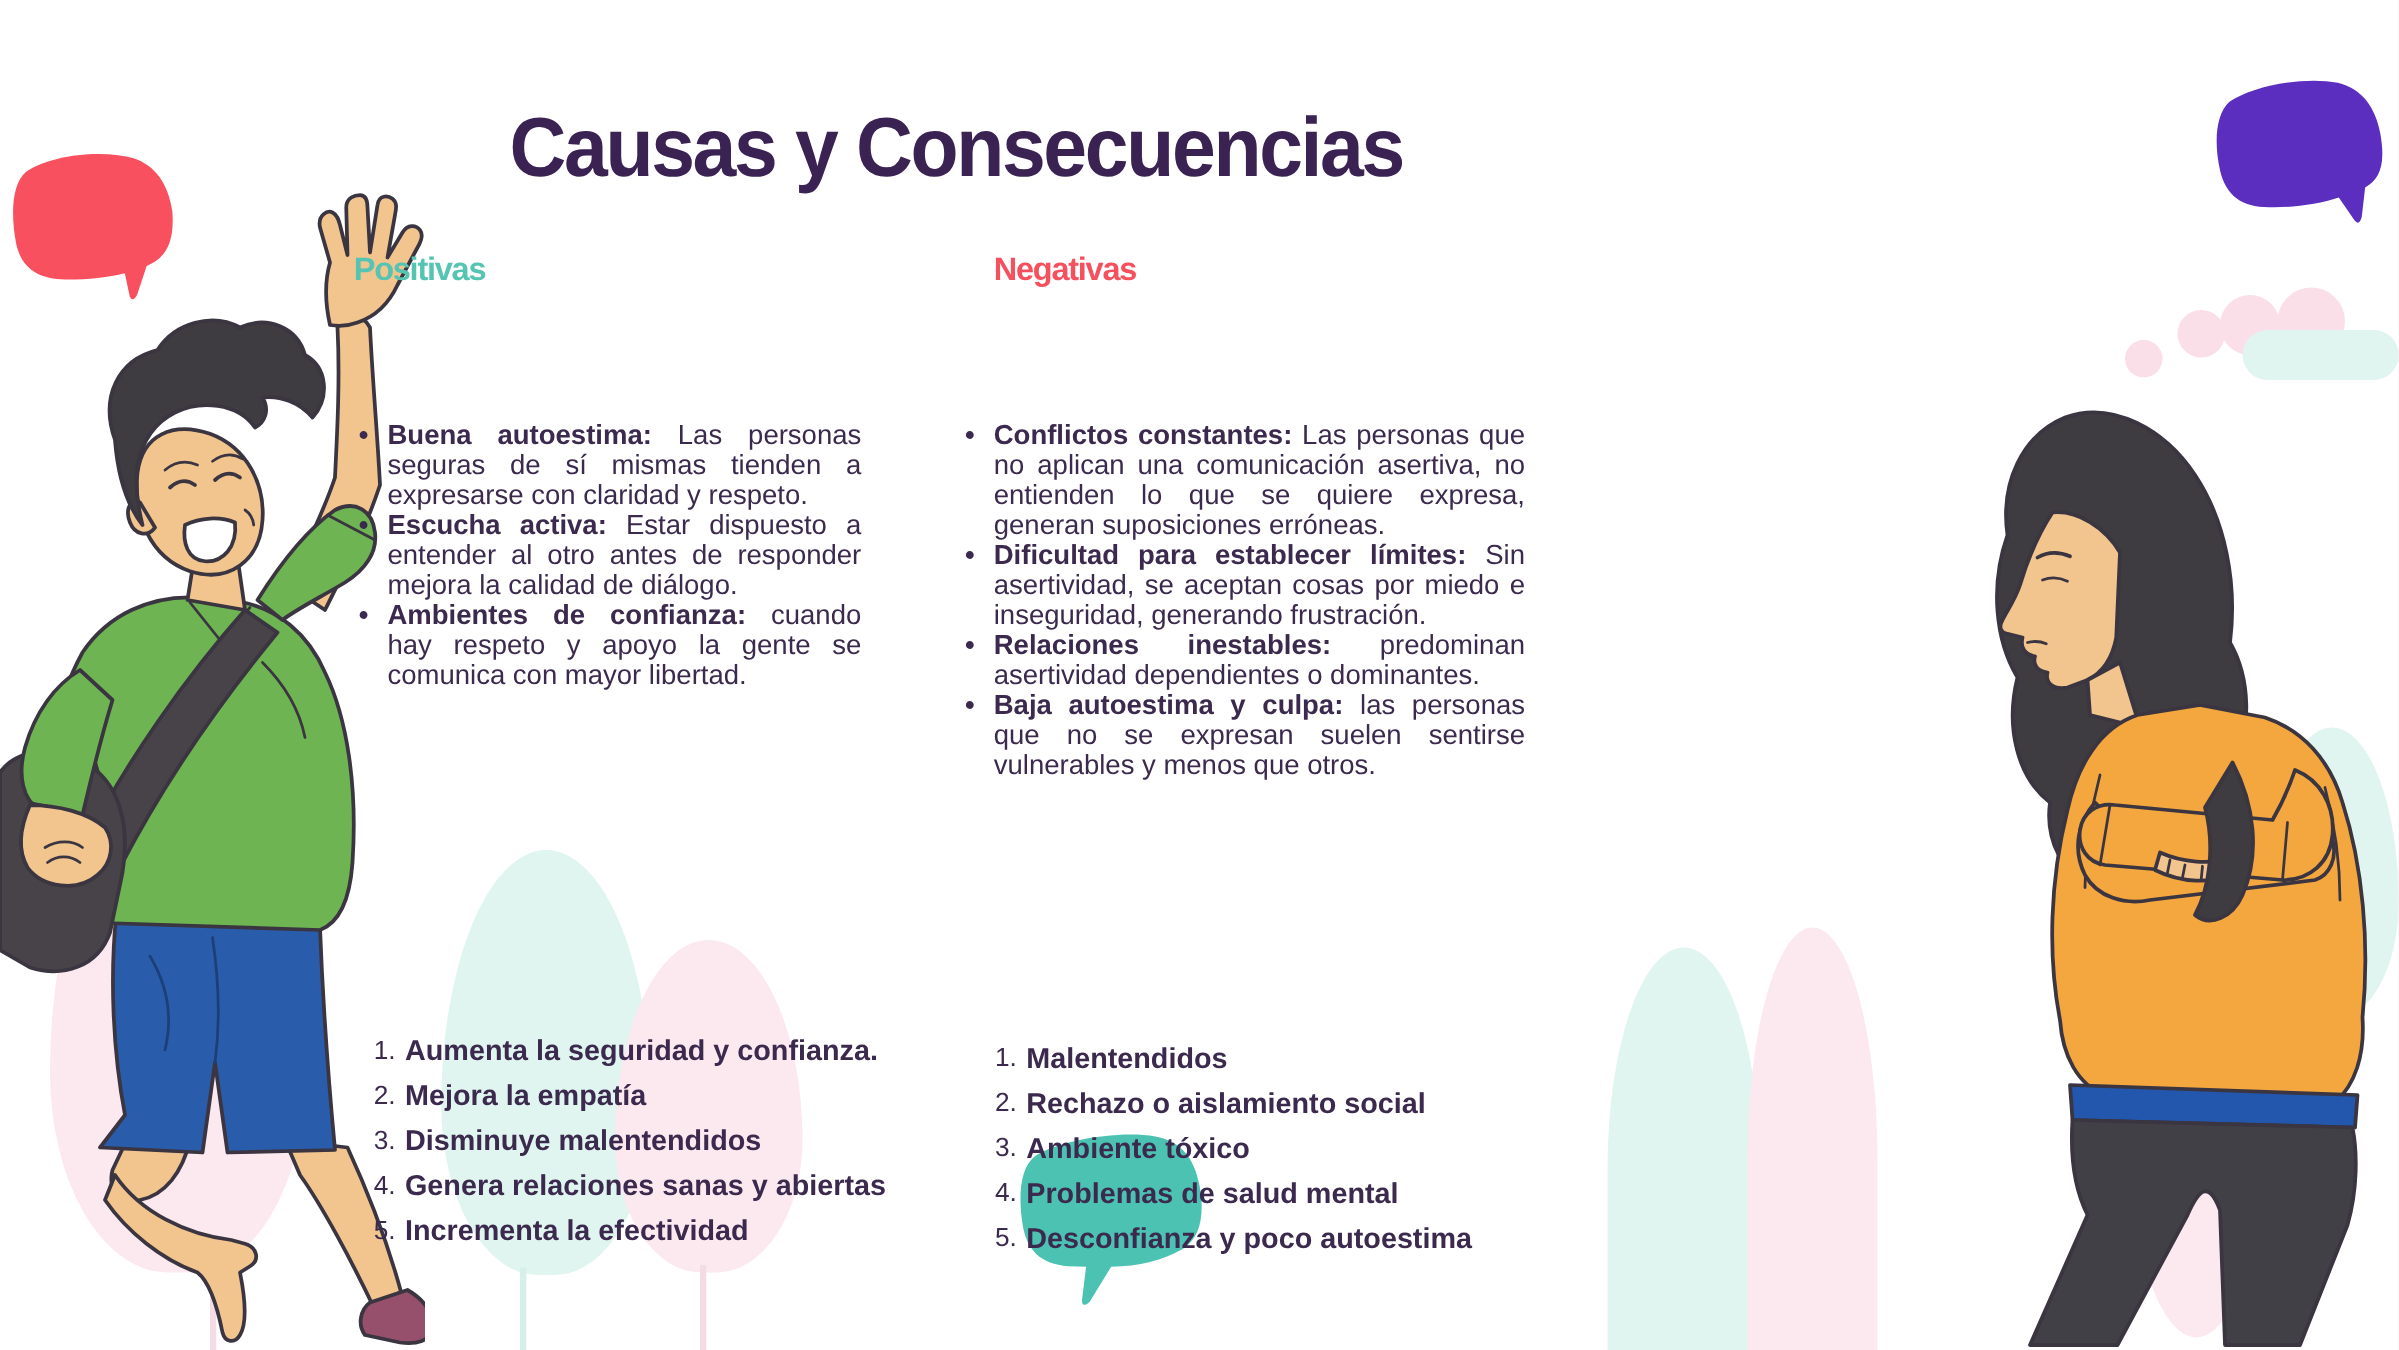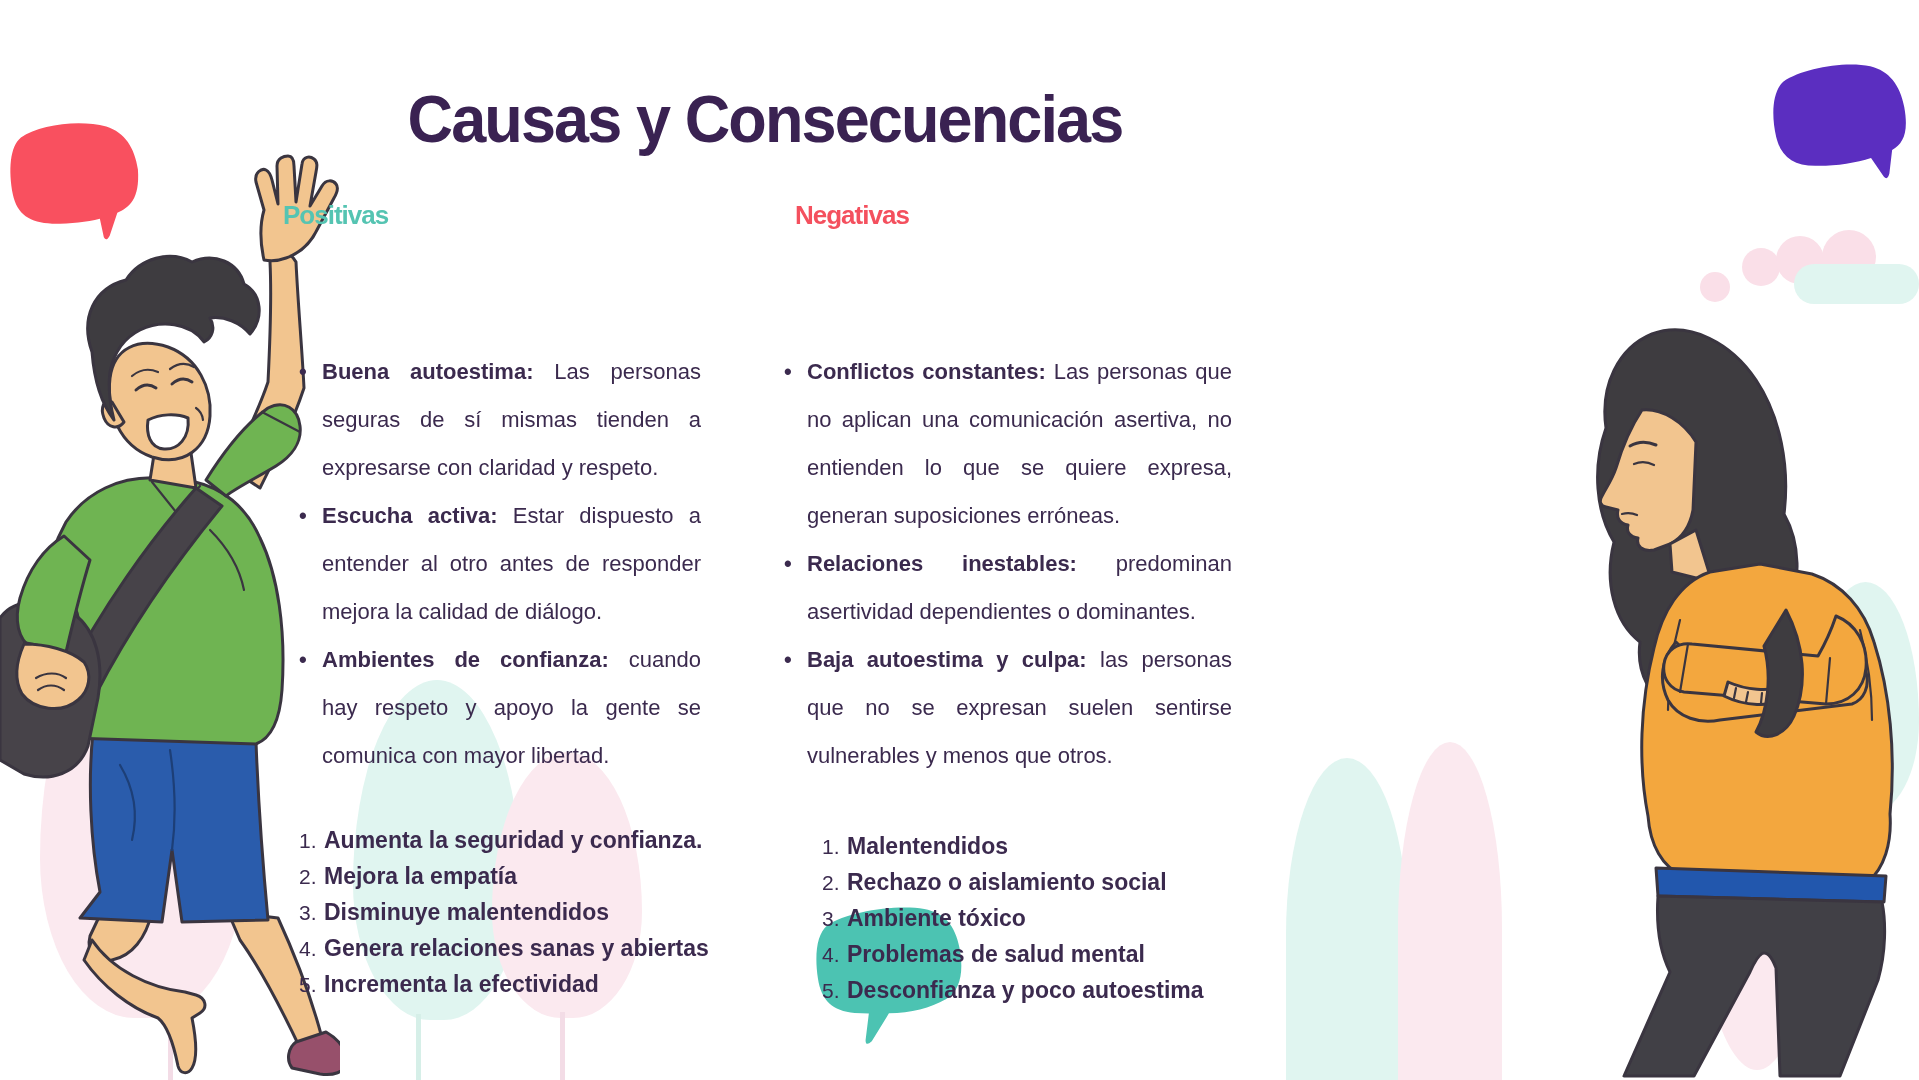--- a/index.html
+++ b/index.html
@@ -42,32 +42,32 @@
   .f-white{fill:#ffffff;}
 
   
   .title{position:absolute;left:285px;top:80px;width:960px;margin:0;z-index:4;
          font-size:67px;font-weight:bold;letter-spacing:-2px;color:var(--title-text);
          text-align:center;transform:scaleX(.94);}
   .col-heading{position:absolute;margin:0;z-index:4;font-size:26px;font-weight:bold;letter-spacing:-1px;}
   .col-heading.pos{left:283px;top:200px;color:var(--positive-accent);}
   .col-heading.neg{left:795px;top:200px;color:var(--negative-accent);}
 
-  .bullets{position:absolute;margin:16px;padding:0;list-style:none;z-index:4;
-           color:var(--body-text);font-size:22px;line-height:48px;text-align:justify;}
+  .bullets{position:absolute;margin:4px;padding:0;list-style:none;z-index:4;
+           color:var(--body-text);font-size:22px;line-height:24px;text-align:justify;}
   .bullets.pos{left:283px;top:332px;width:402px;}
   .bullets.neg{left:768px;top:332px;width:448px;}
   .bullets li{position:relative;padding-left:23px;}
   .bullets li::before{content:"\2022";position:absolute;left:0;top:0;font-weight:bold;}
   .term{font-weight:bold;}
 
   .numbered{position:absolute;margin:12px;padding:0;list-style:none;counter-reset:n;z-index:4;
             color:var(--body-text);font-size:23px;font-weight:bold;line-height:36px;white-space:nowrap;}
   .numbered.pos{left:287px;top:810px;}
-  .numbered.neg{left:810px;top:816px;}
+  .numbered.neg{left:784px;top:816px;}
   .numbered li{position:relative;padding-left:25px;counter-increment:n;}
   .numbered li::before{content:counter(n) ".";position:absolute;left:0;top:1px;
                        font-weight:normal;font-size:21px;}
 </style>
 </head>
 <body>
 
 <div class="slide">
 
   <div class="tree round pink" style="left:40px;top:618px;width:205px;height:400px;"></div>
@@ -171,20 +171,21 @@
     <li><span>Aumenta la seguridad y confianza.</span></li>
     <li><span>Mejora la empatía</span></li>
     <li><span>Disminuye malentendidos</span></li>
     <li><span>Genera relaciones sanas y abiertas</span></li>
     <li><span>Incrementa la efectividad</span></li>
   </ol>
 
   <h2 class="col-heading neg">Negativas</h2>
   <ul class="bullets neg">
     <li><span class="term">Conflictos constantes:</span> <span>Las personas que no aplican una comunicación asertiva, no entienden lo que se quiere expresa, generan suposiciones erróneas.</span></li>
+    <li><span class="term">Dificultad para establecer límites:</span> <span>Sin asertividad, se aceptan cosas por miedo e inseguridad, generando frustración.</span></li>
     <li><span class="term">Relaciones inestables:</span> <span>predominan asertividad dependientes o dominantes.</span></li>
     <li><span class="term">Baja autoestima y culpa:</span> <span>las personas que no se expresan suelen sentirse vulnerables y menos que otros.</span></li>
   </ul>
   <ol class="numbered neg">
     <li><span>Malentendidos</span></li>
     <li><span>Rechazo o aislamiento social</span></li>
     <li><span>Ambiente tóxico</span></li>
     <li><span>Problemas de salud mental</span></li>
     <li><span>Desconfianza y poco autoestima</span></li>
   </ol>

